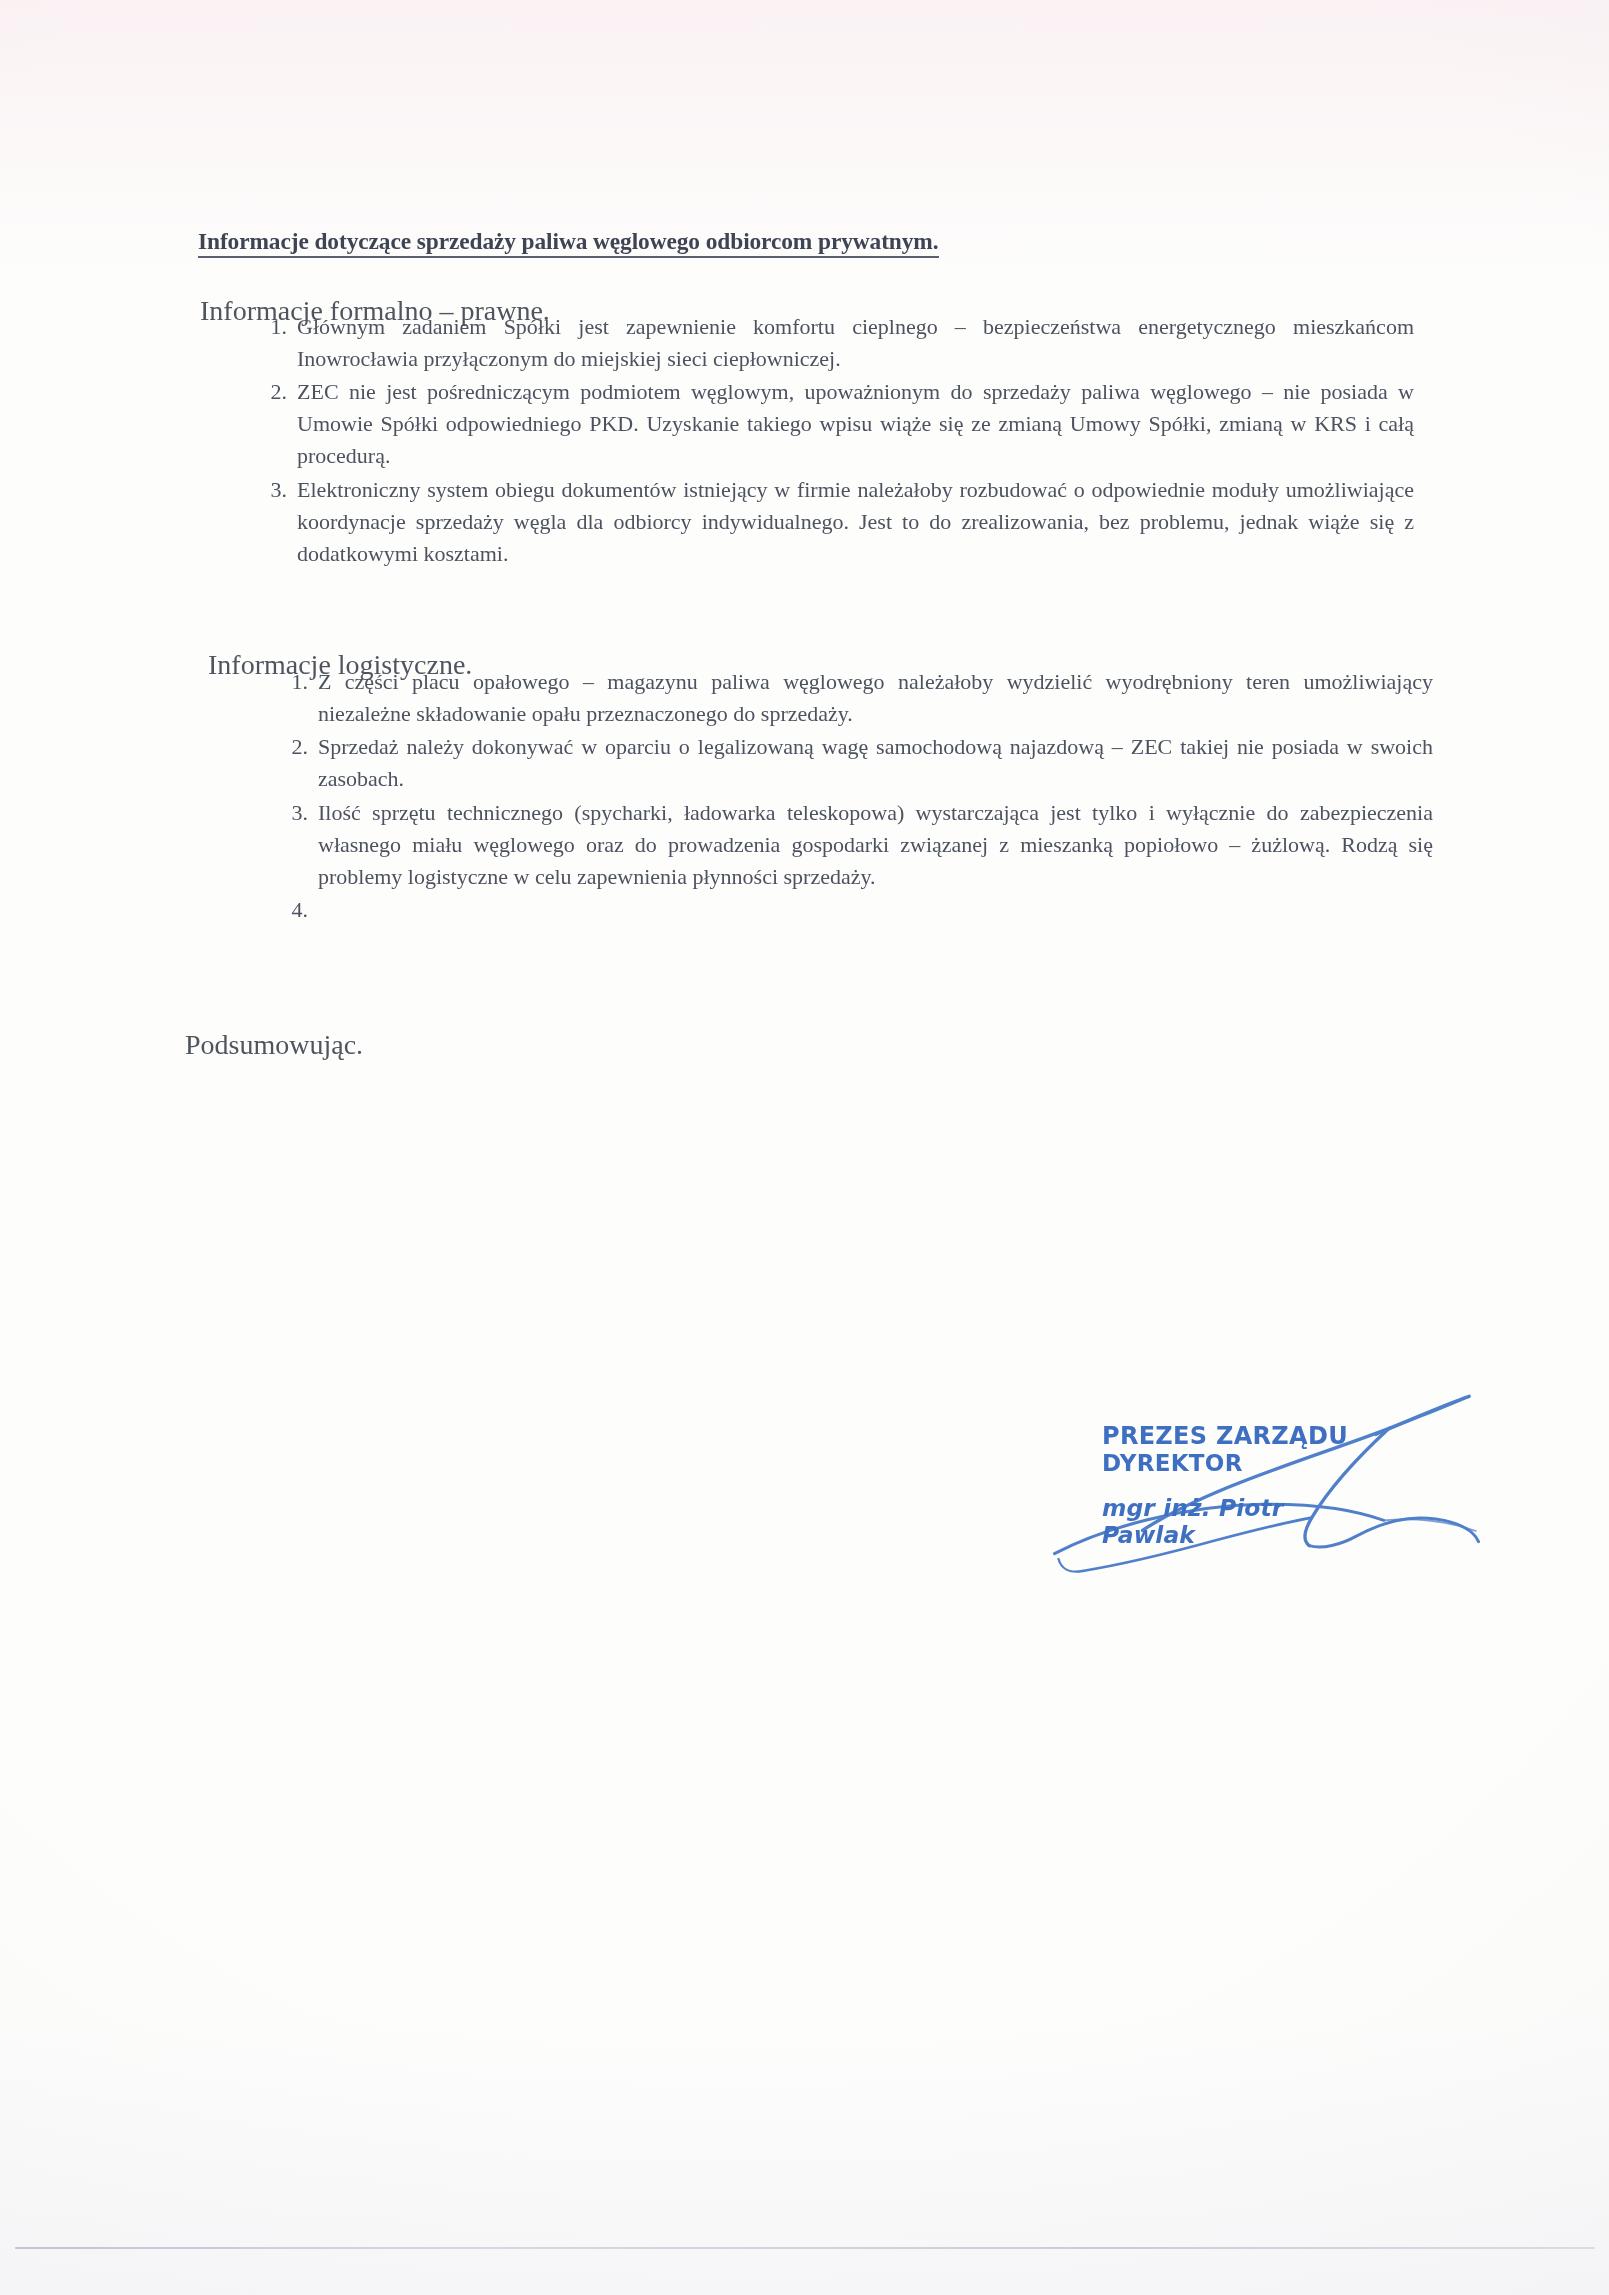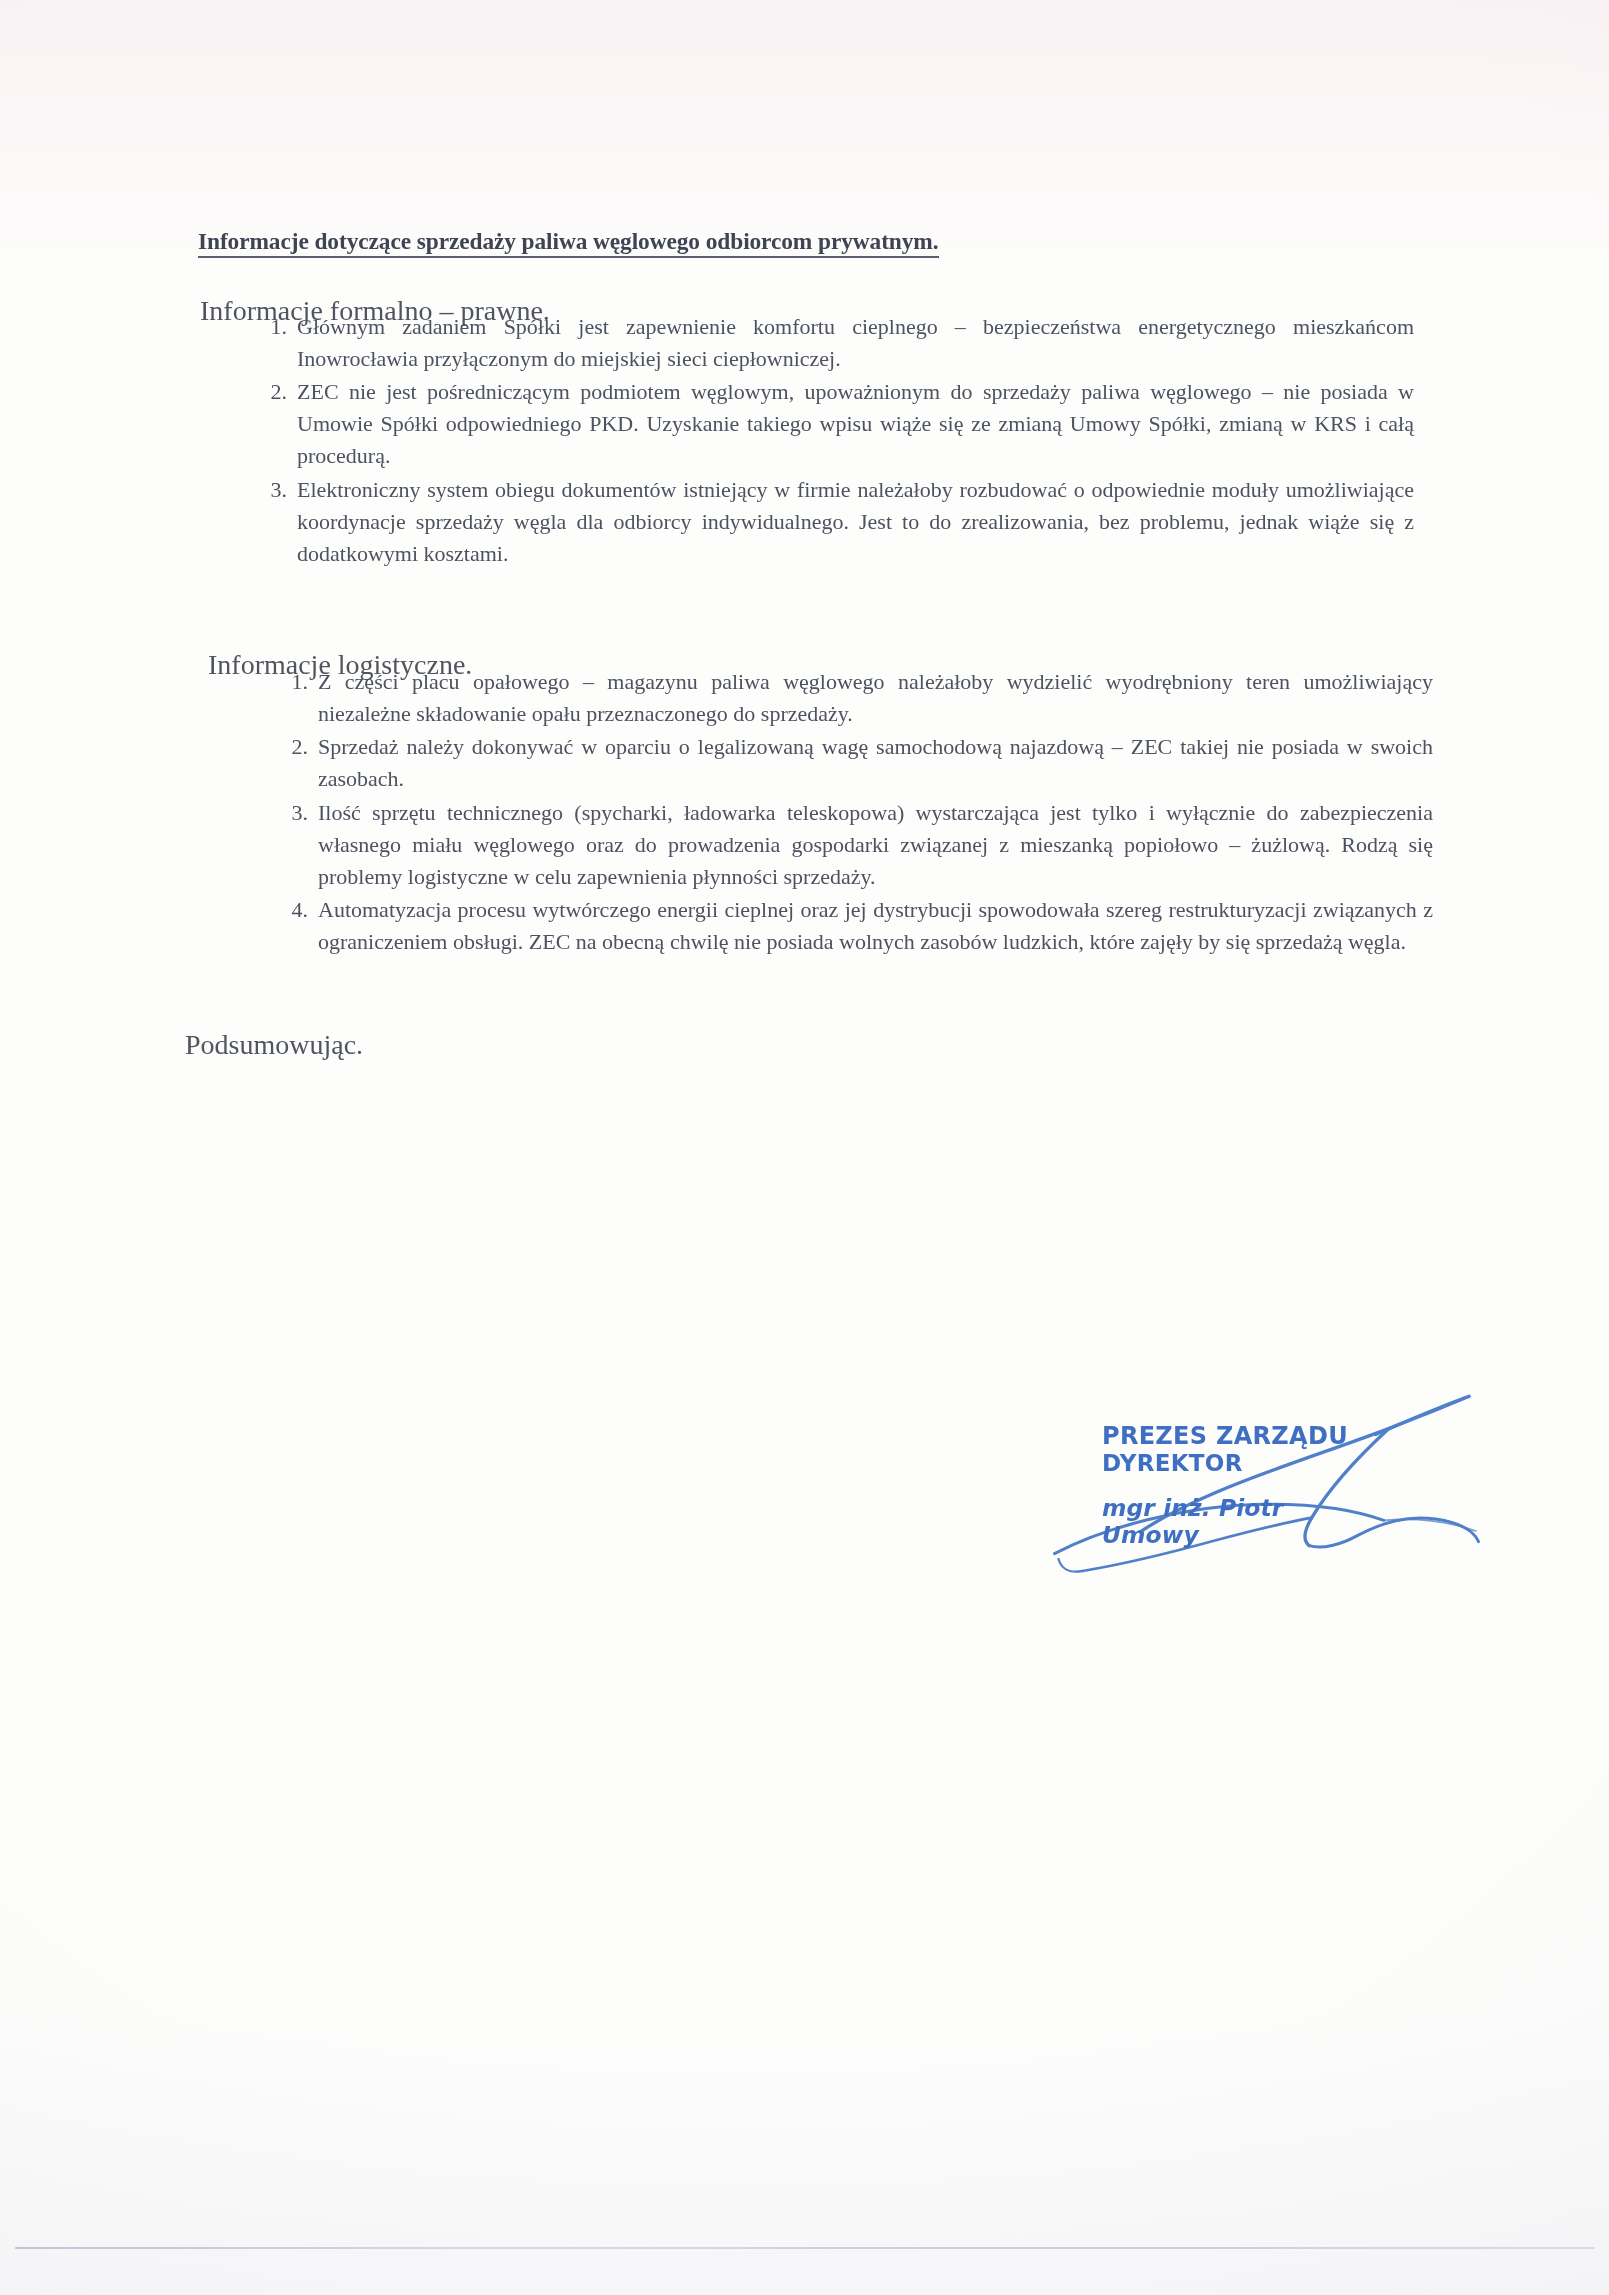--- a/index.html
+++ b/index.html
@@ -200,33 +200,32 @@
       <li>
         <span class="num">2.</span>
         <span>Sprzedaż należy dokonywać w oparciu o legalizowaną wagę samochodową najazdową – ZEC takiej nie posiada w swoich zasobach.</span>
       </li>
       <li>
         <span class="num">3.</span>
         <span>Ilość sprzętu technicznego (spycharki, ładowarka teleskopowa) wystarczająca jest tylko i wyłącznie do zabezpieczenia własnego miału węglowego oraz do prowadzenia gospodarki związanej z mieszanką popiołowo – żużlową. Rodzą się problemy logistyczne w celu zapewnienia płynności sprzedaży.</span>
       </li>
       <li>
         <span class="num">4.</span>
-        <span>Automatyzacja procesu wytwórczego energii cieplnej oraz jej dystrybucji spowodowała szereg restrukturyzacji związanych z ograniczeniem obsługi. ZEC na obecną chwilę nie posiada wolnych zasobów ludzkich, które zajęły by się sprzedażą węgla.</span>
       </li>
     </ol>
 
     <p class="lead" id="lead-summary">Podsumowując.</p>
 
 
     <div class="signature-block">
 
       <div class="stamp">
         <div class="ln1">PREZES ZARZĄDU</div>
         <div class="ln2">DYREKTOR</div>
-        <div class="ln3">mgr inż. Piotr Umowy</div>
+        <div class="ln3">mgr inż. Piotr Pawlak</div>
       </div>
 
       <svg class="sig-svg" viewBox="0 0 720 300" aria-hidden="true">
         <g fill="none" stroke="#3a6fc4" stroke-linecap="round" stroke-linejoin="round" opacity="0.88">
 
           <path d="M150 215 C 250 150, 400 108, 520 62 C 570 42, 600 28, 640 14" stroke-width="5"></path>
           <path d="M640 14 C 596 34, 545 52, 500 72" stroke-width="3.5"></path>
 
           <path d="M18 250 C 90 212, 210 178, 330 176 C 420 175, 470 186, 512 200" stroke-width="4.5"></path>
 

